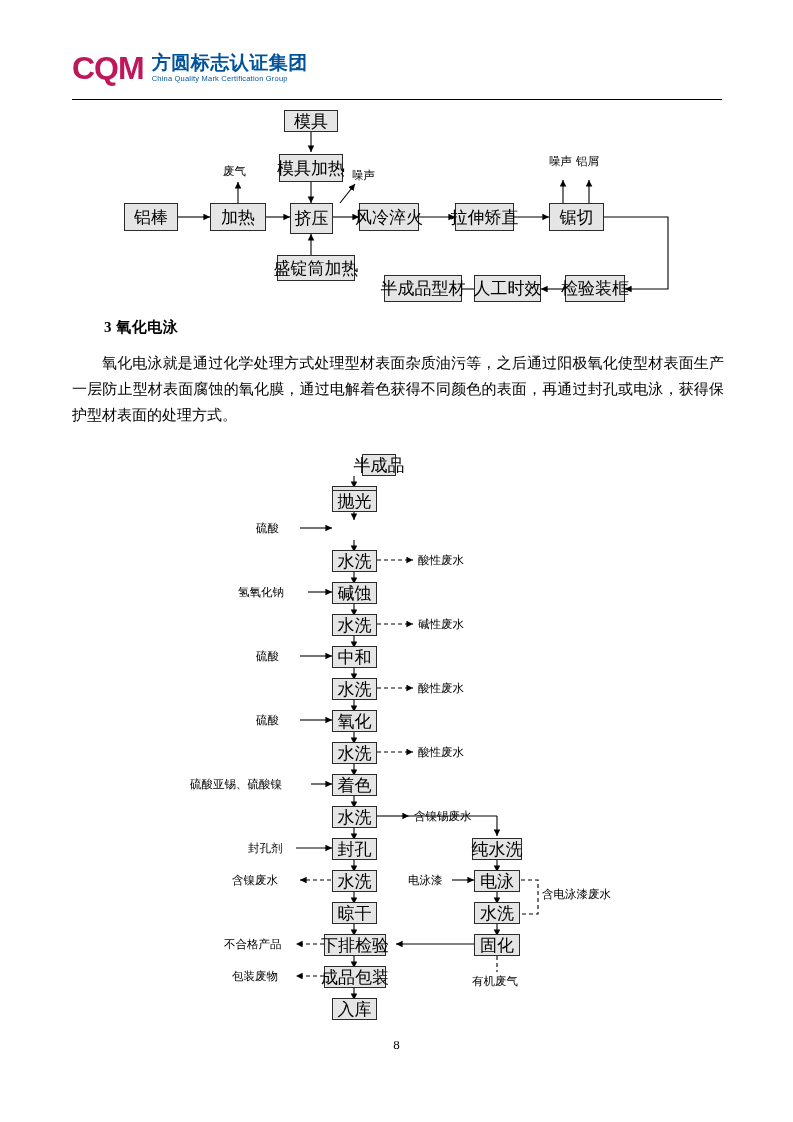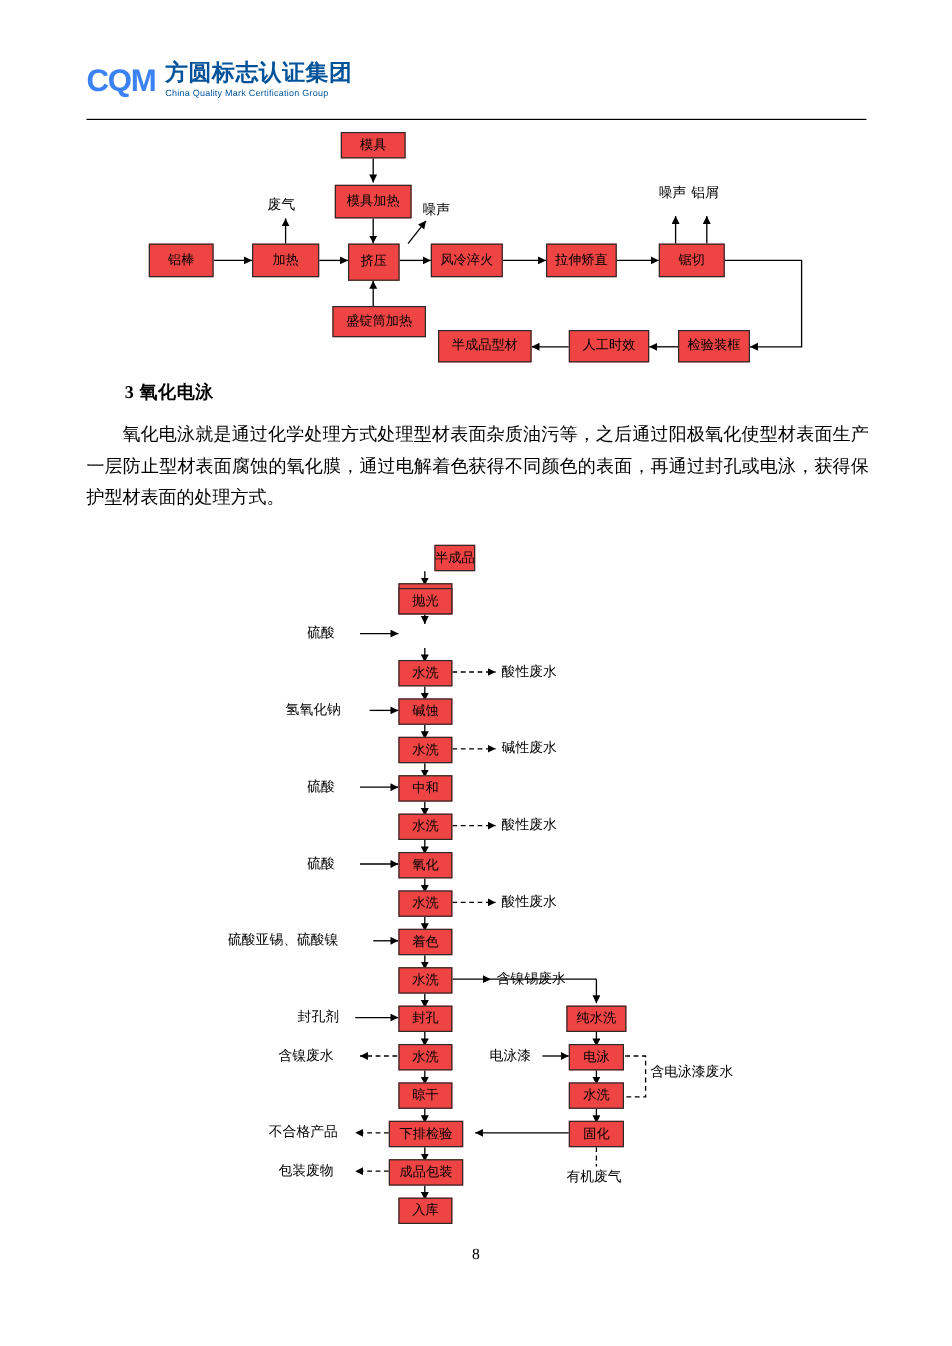--- a/index.html
+++ b/index.html
@@ -32,23 +32,23 @@
   .logo-block {
     position: absolute;
     left: 0;
     top: 6px;
     display: flex;
     align-items: center;
   }
   .logo-mark {
     font-family: "Liberation Sans", sans-serif;
     font-weight: bold;
-    font-size: 26px;
+    font-size: 32px;
     letter-spacing: -1px;
-    color: #3b82f6;
+    color: #be185d;
     line-height: 1;
   }
   .logo-text {
     margin-left: 8px;
     line-height: 1.05;
   }
   .logo-cn {
     font-family: "Liberation Sans", sans-serif;
     font-weight: bold;
     font-size: 19px;
@@ -77,23 +77,23 @@
     top: 99px;
     width: 650px;
     border-top: 1.6px solid #000;
   }
 
   
   .fbox {
     position: absolute;
     box-sizing: border-box;
     border: 1px solid #2b2b2b;
-    background: #ef4444;
-    font-family: "Liberation Serif", "DejaVu Serif", serif;
-    font-size: 11px;
+    background: #e5e5e5;
+    font-family: "Liberation Serif", "DejaVu Serif", serif;
+    font-size: 17px;
     color: #000;
     display: flex;
     align-items: center;
     justify-content: center;
     white-space: nowrap;
     line-height: 1;
   }
   .lbl {
     position: absolute;
     font-family: "Liberation Serif", "DejaVu Serif", serif;
@@ -207,21 +207,21 @@
     <div class="fbox" style="left:279px; top:154px; width:64px; height:28px;">模具加热</div>
     <div class="fbox" style="left:124px; top:203px; width:54px; height:28px;">铝棒</div>
     <div class="fbox" style="left:210px; top:203px; width:56px; height:28px;">加热</div>
     <div class="fbox" style="left:290px; top:203px; width:43px; height:31px;">挤压</div>
     <div class="fbox" style="left:277px; top:255px; width:78px; height:26px;">盛锭筒加热</div>
     <div class="fbox" style="left:359px; top:203px; width:60px; height:28px;">风冷淬火</div>
     <div class="fbox" style="left:455px; top:203px; width:59px; height:28px;">拉伸矫直</div>
     <div class="fbox" style="left:549px; top:203px; width:55px; height:28px;">锯切</div>
     <div class="fbox" style="left:565px; top:275px; width:60px; height:27px;">检验装框</div>
     <div class="fbox" style="left:474px; top:275px; width:67px; height:27px;">人工时效</div>
-    <div class="fbox" style="left:365px; top:275px; width:78px; height:27px;">半成品型材</div>
+    <div class="fbox" style="left:384px; top:275px; width:78px; height:27px;">半成品型材</div>
 
     <div class="lbl" style="left:223px; top:166px;">废气</div>
     <div class="lbl" style="left:352px; top:170px;">噪声</div>
     <div class="lbl" style="left:549px; top:156px;">噪声</div>
     <div class="lbl" style="left:576px; top:156px;">铝屑</div>
   </div>
 
   <div class="sec-title">3  氧化电泳</div>
   <div class="para">氧化电泳就是通过化学处理方式处理型材表面杂质油污等，之后通过阳极氧化使型材表面生产一层防止型材表面腐蚀的氧化膜，通过电解着色获得不同颜色的表面，再通过封孔或电泳，获得保护型材表面的处理方式。</div>
 

